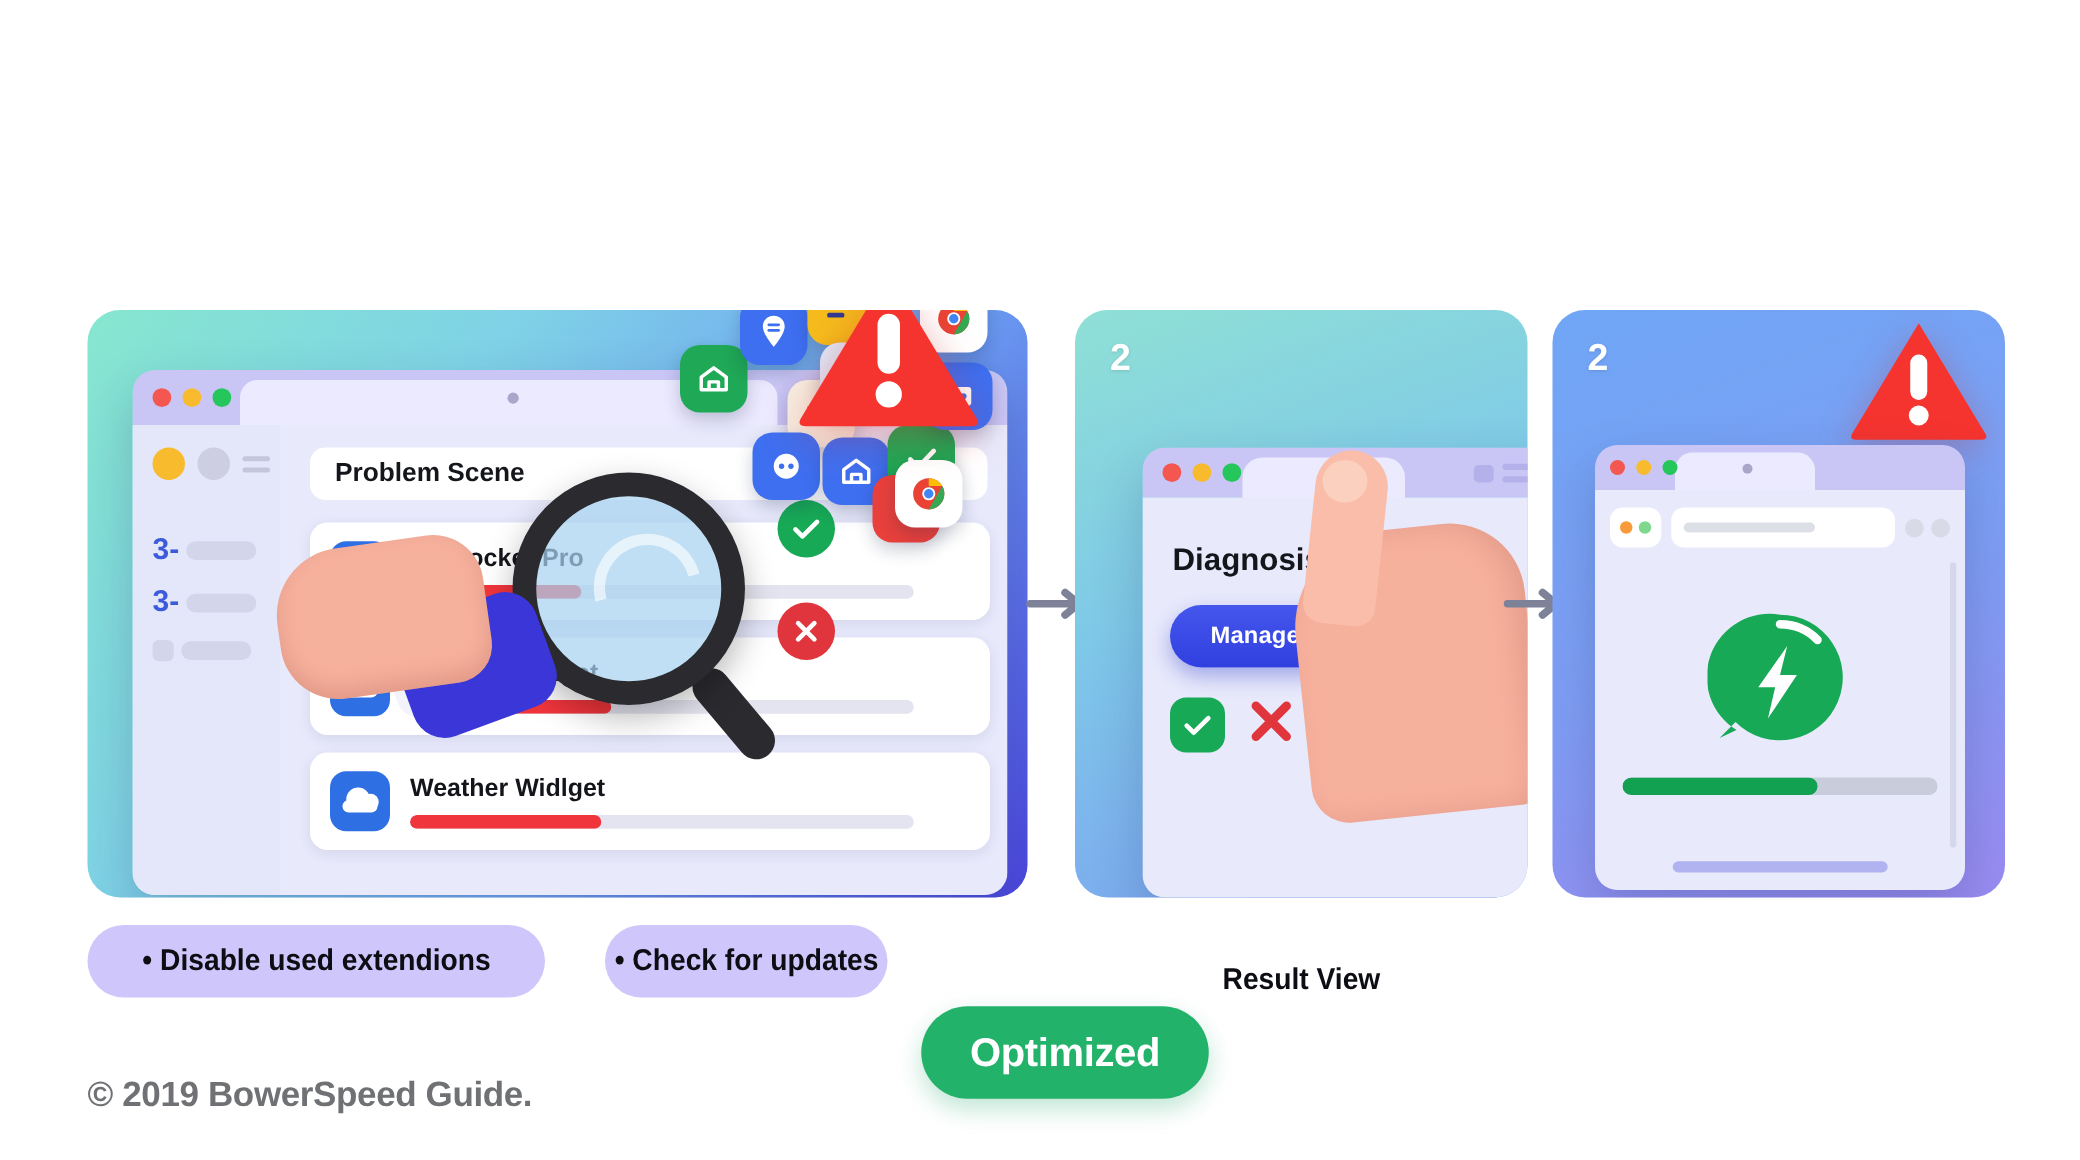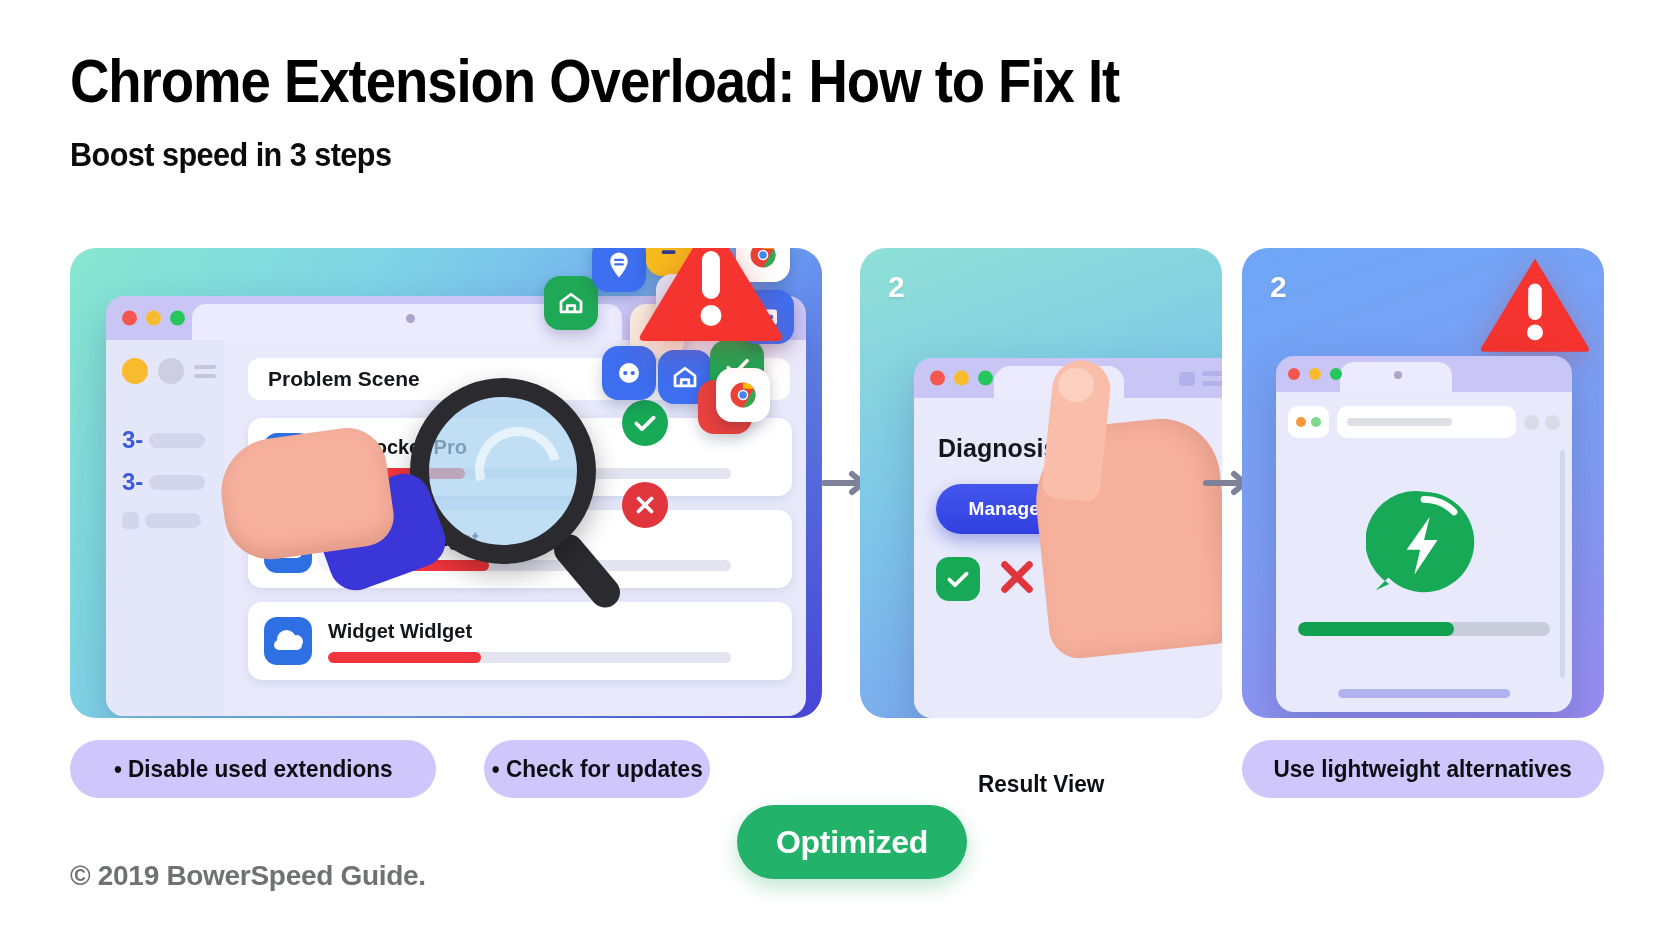--- a/index.html
+++ b/index.html
@@ -237,24 +237,20 @@
   .copyright {
     position:absolute; left:70px; top:860px;
     font-size:28px; font-weight:700; color:#6f7175; letter-spacing:-.3px;
   }
 </style>
 </head>
 <body>
 
 <div class="page">
 
-  <div class="header">
-    <div class="title">Chrome Extension Overload: How to Fix It</div>
-    <div class="subtitle">Boost speed in 3 steps</div>
-  </div>
 
   <div class="panels">
 
     <div class="panel panel-1">
 
       <div class="browser w1">
         <div class="chrome-top">
           <div class="chrome-tab"></div>
           <div class="tab-dot"></div>
           <div class="dots">
@@ -323,21 +319,21 @@
             </div>
           </div>
 
           <div class="ext-card" style="top:262px">
             <div class="ext-icon">
               <div class="cloud">
                   <span></span>
                 </div>
             </div>
             <div class="ext-meta">
-              <div class="ext-name">Widget Widlget</div>
+              <div class="ext-name">Weather Widlget</div>
               <div class="ext-track">
                 <div class="ext-fill" style="width:38%"></div>
               </div>
             </div>
           </div>
 
         </div>
       </div>
 
       <div class="badge-circle bc-green" style="left:552px; top:152px;">
@@ -555,23 +551,20 @@
   <div class="captions">
     <div class="pill cap-1">
       <span>• Disable used extendions</span>
     </div>
     <div class="pill cap-2">
       <span>• Check for updates</span>
     </div>
     <div class="plain cap-3">
       <span>Result View</span>
     </div>
-    <div class="pill cap-4">
-      <span>Use lightweight alternatives</span>
-    </div>
   </div>
 
   <div class="optimized">
     <span>Optimized</span>
   </div>
 
   <div class="copyright">© 2019 BowerSpeed Guide.</div>
 
 </div>
 

